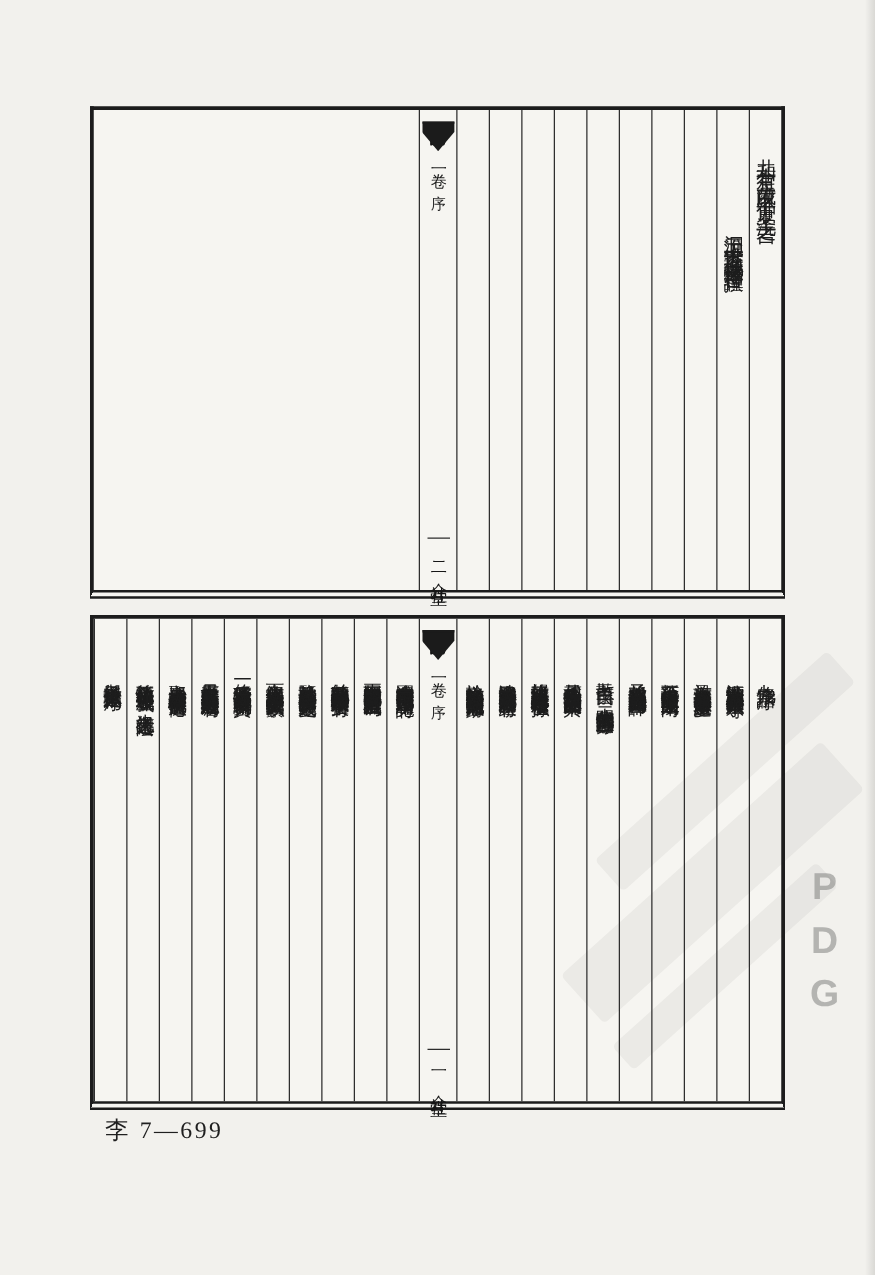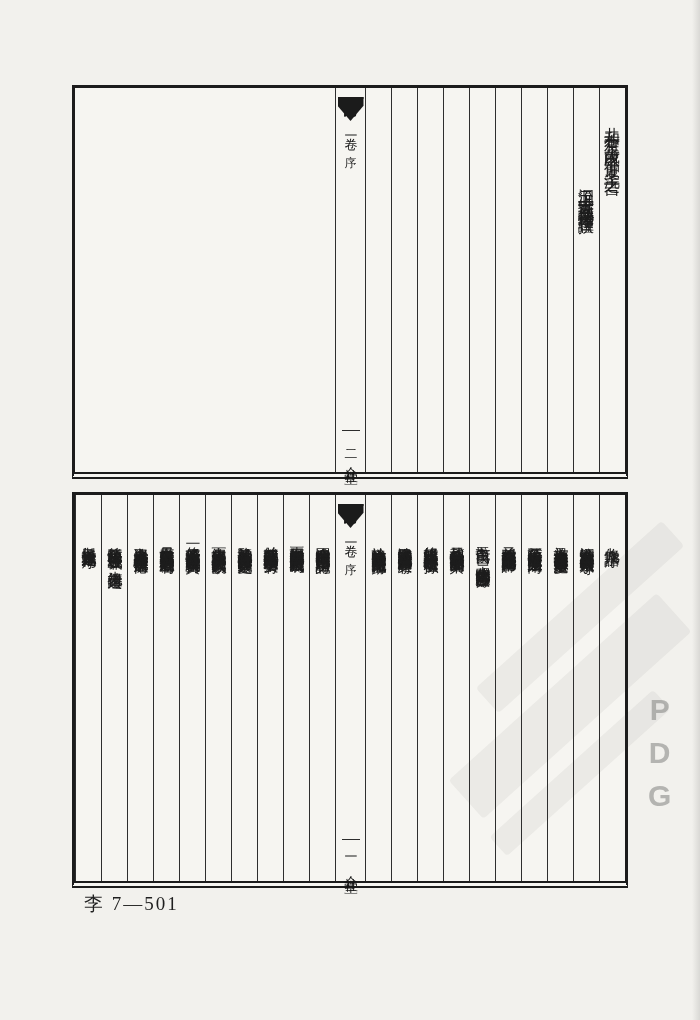--- a/index.html
+++ b/index.html
@@ -167,15 +167,15 @@
 
 <div class="wm-band wm-band-1"></div>
 <div class="wm-band wm-band-2"></div>
 <div class="wm-band wm-band-3"></div>
 <div class="wm-letters">
   <span>P</span>
   <span>D</span>
   <span>G</span>
 </div>
 
-<div class="footer-label">李 7—501</div>
+<div class="footer-label">李 7—699</div>
 
 <div class="scan-edge"></div>
 
 </body></html>

